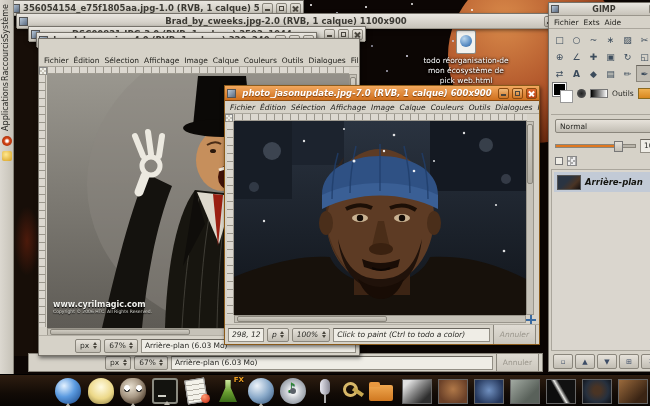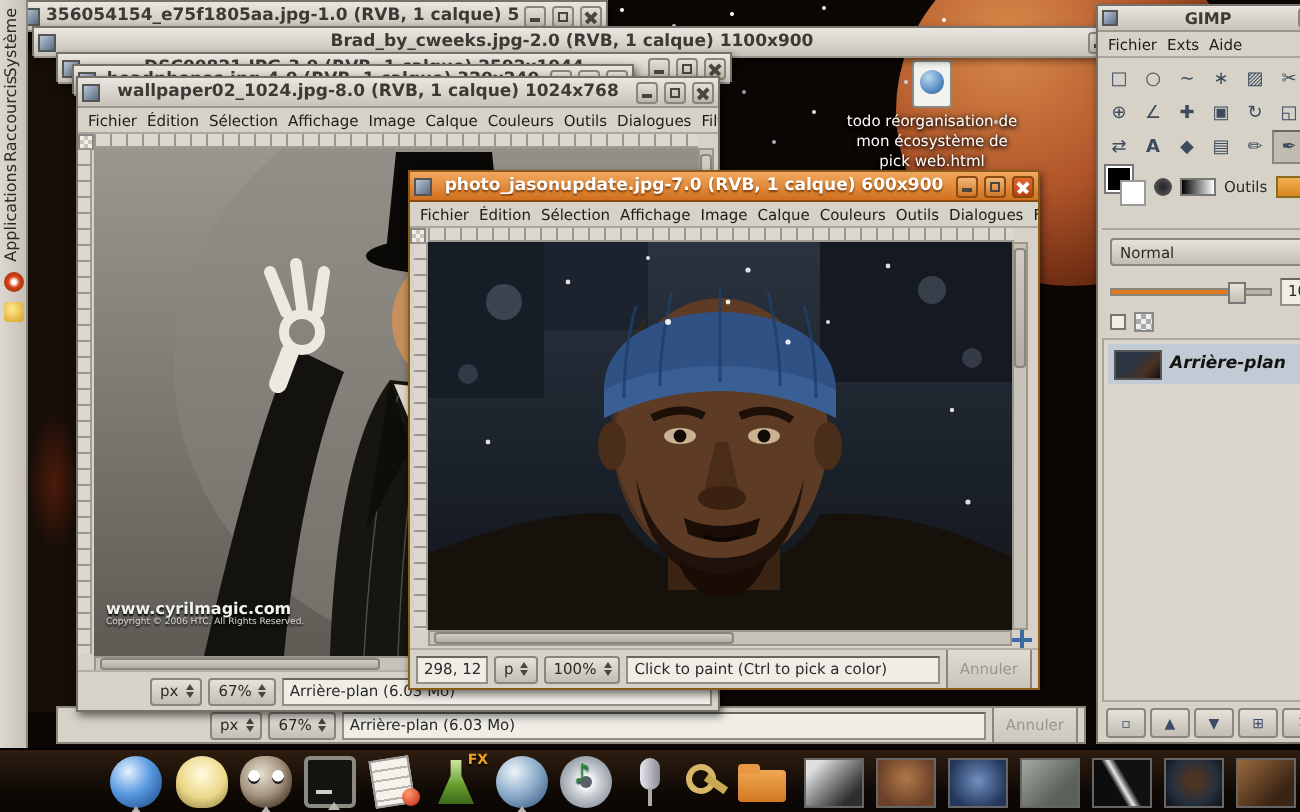--- a/index.html
+++ b/index.html
@@ -245,27 +245,20 @@
     </span>
     <span class="combo">
       <span>67%</span>
       <span class="spin"></span>
     </span>
     <span class="entry status-info">Arrière-plan (6.03 Mo)</span>
     <span class="gbtn disabled">Annuler</span>
   </div>
 
   <div class="win" style="left:38px; top:38px; width:322px; height:318px; z-index:10;">
-    <div class="tb">
-      <span class="wic"></span>
-      <span class="ttl">wallpaper02_1024.jpg-8.0 (RVB, 1 calque) 1024x768</span>
-      <span class="wbtn mn"></span>
-      <span class="wbtn mx"></span>
-      <span class="wbtn cl"></span>
-    </div>
     <div class="menubar" style="top:15px;">
       <span class="mi">Fichier</span>
       <span class="mi">Édition</span>
       <span class="mi">Sélection</span>
       <span class="mi">Affichage</span>
       <span class="mi">Image</span>
       <span class="mi">Calque</span>
       <span class="mi">Couleurs</span>
       <span class="mi">Outils</span>
       <span class="mi">Dialogues</span>
@@ -419,21 +412,21 @@
     <div class="abs" style="left:4px; top:351px; width:132px; height:16px; display:flex; gap:2px;">
       <span class="lbtn">▫</span>
       <span class="lbtn">▲</span>
       <span class="lbtn">▼</span>
       <span class="lbtn">⊞</span>
       <span class="lbtn">↧</span>
       <span class="lbtn" style="color:#3a6aa0;">▬</span>
     </div>
   </div>
 
-  <div class="win" style="left:204px; top:85px; width:316px; height:260px; z-index:30; border-color:#8a5a1a;">
+  <div class="win" style="left:224px; top:85px; width:316px; height:260px; z-index:30; border-color:#8a5a1a;font-style:italic;">
     <div class="tb active">
       <span class="wic"></span>
       <span class="ttl">photo_jasonupdate.jpg-7.0 (RVB, 1 calque) 600x900</span>
       <span class="wbtn mn"></span>
       <span class="wbtn mx"></span>
       <span class="wbtn cl"></span>
     </div>
     <div class="menubar" style="top:15px;">
       <span class="mi">Fichier</span>
       <span class="mi">Édition</span>
@@ -521,21 +514,21 @@
     <div class="sb">
       <span class="entry" style="width:36px;">298, 12</span>
       <span class="combo">
         <span>p</span>
         <span class="spin"></span>
       </span>
       <span class="combo">
         <span>100%</span>
         <span class="spin"></span>
       </span>
-      <span class="entry status-info">Click to paint (Ctrl to pick a color)</span>
+      <span class="entry status-info">Click to paint (Ctrl to todo a color)</span>
       <span class="gbtn disabled">Annuler</span>
     </div>
   </div>
 
   <div class="side-panel">
     <span class="vtext" style="top:4px;">Système</span>
     <span class="vtext" style="top:38px;">Raccourcis</span>
     <span class="vtext" style="top:82px;">Applications</span>
     <span class="plogo logo-red" style="top:136px;"></span>
     <span class="plogo logo-yellow" style="top:151px;"></span>

